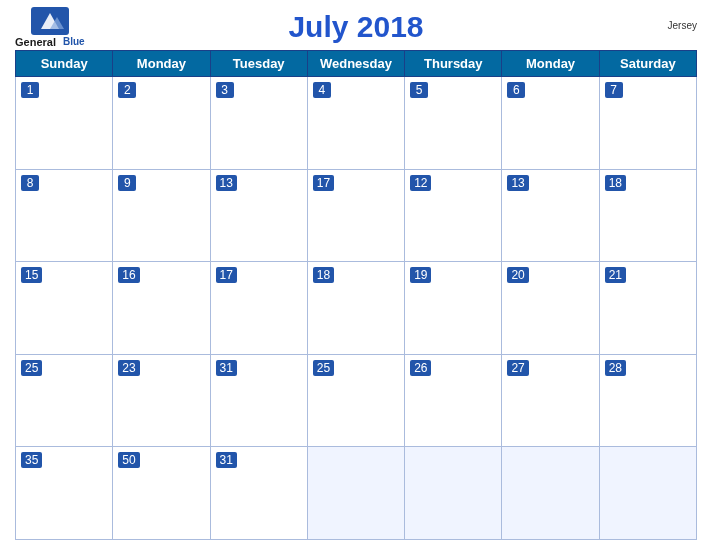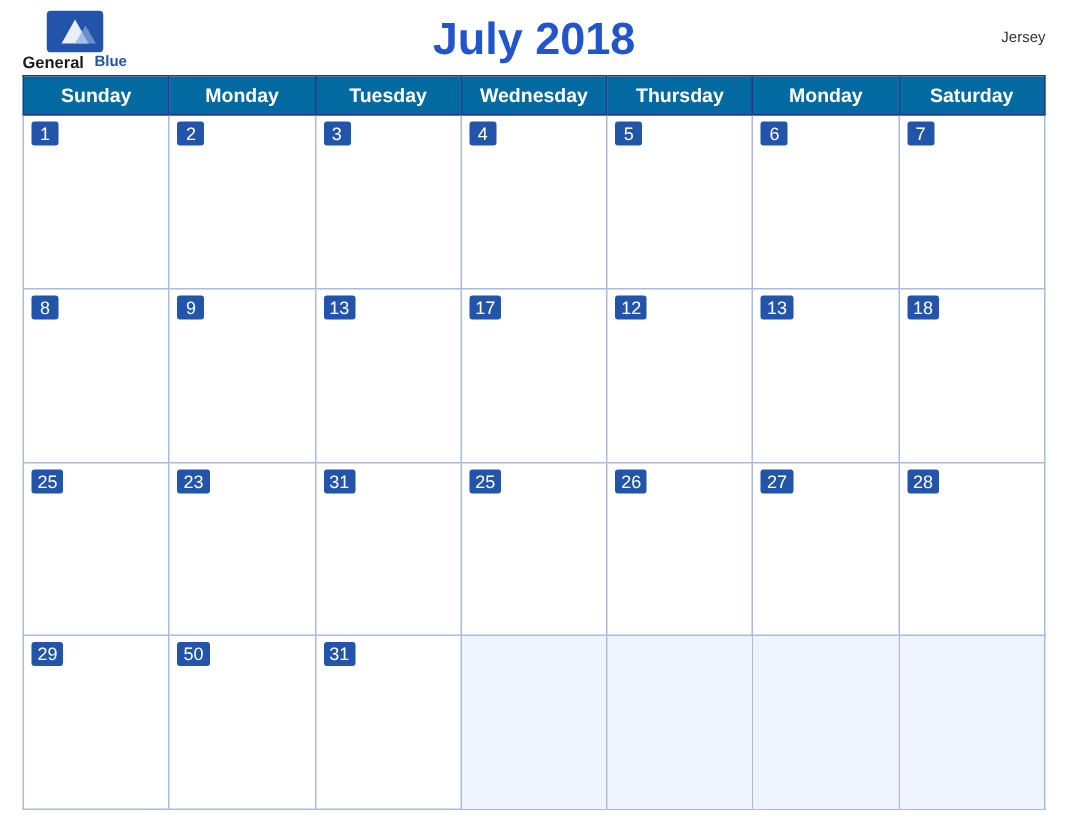--- a/index.html
+++ b/index.html
@@ -138,30 +138,39 @@
       <tr>
         <td><span class="date-num">8</span></td>
         <td><span class="date-num">9</span></td>
         <td><span class="date-num">13</span></td>
         <td><span class="date-num">17</span></td>
         <td><span class="date-num">12</span></td>
         <td><span class="date-num">13</span></td>
         <td><span class="date-num">18</span></td>
       </tr>
       <tr>
+        <td><span class="date-num">15</span></td>
+        <td><span class="date-num">16</span></td>
+        <td><span class="date-num">17</span></td>
+        <td><span class="date-num">18</span></td>
+        <td><span class="date-num">19</span></td>
+        <td><span class="date-num">20</span></td>
+        <td><span class="date-num">21</span></td>
+      </tr>
+      <tr>
         <td><span class="date-num">25</span></td>
         <td><span class="date-num">23</span></td>
         <td><span class="date-num">31</span></td>
         <td><span class="date-num">25</span></td>
         <td><span class="date-num">26</span></td>
         <td><span class="date-num">27</span></td>
         <td><span class="date-num">28</span></td>
       </tr>
       <tr>
-        <td><span class="date-num">29</span></td>
+        <td><span class="date-num">35</span></td>
         <td><span class="date-num">50</span></td>
         <td><span class="date-num">31</span></td>
         <td class="empty"></td>
         <td class="empty"></td>
         <td class="empty"></td>
         <td class="empty"></td>
       </tr>
     </tbody>
 </table>
 

